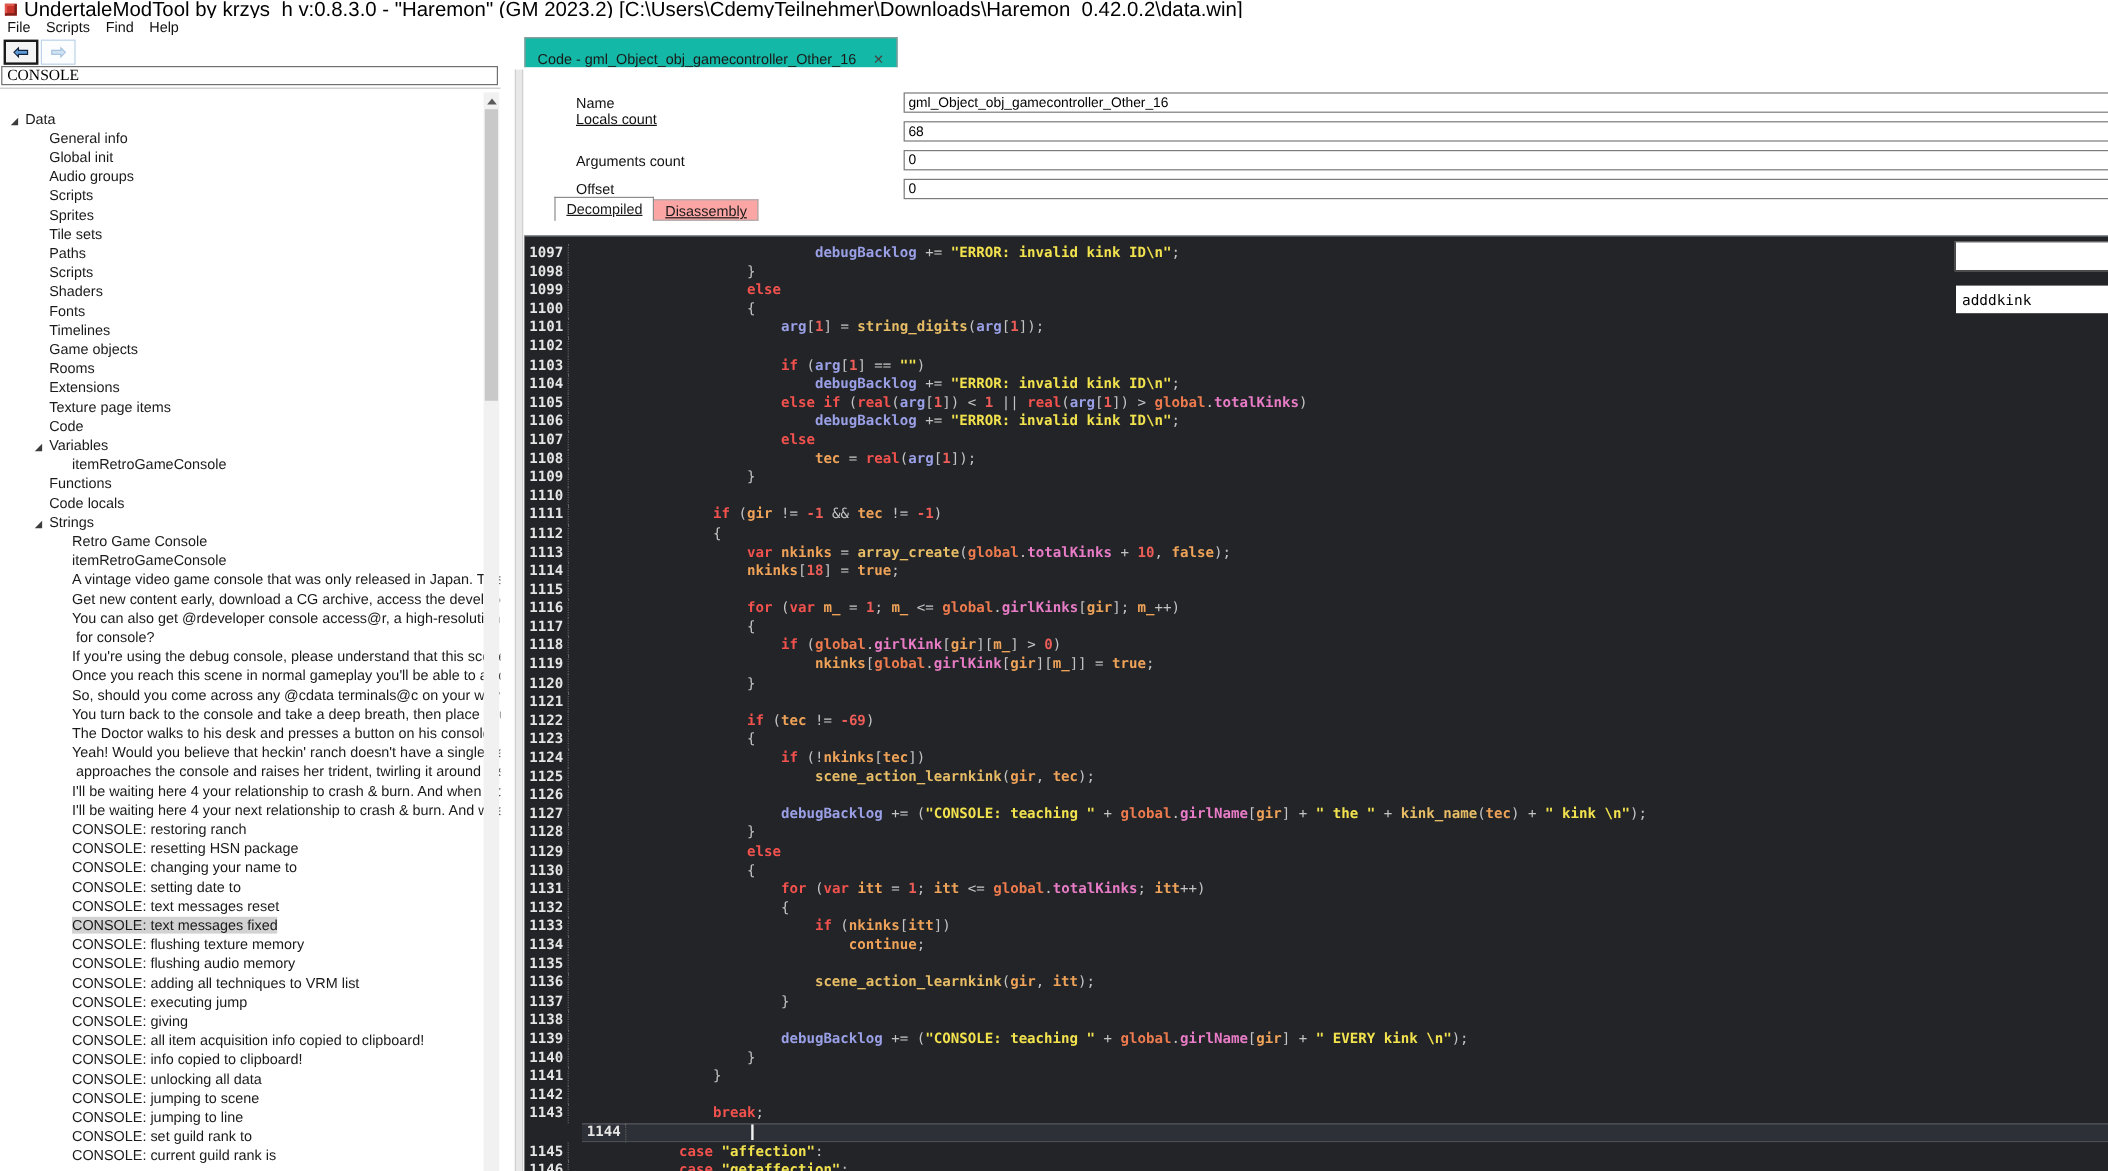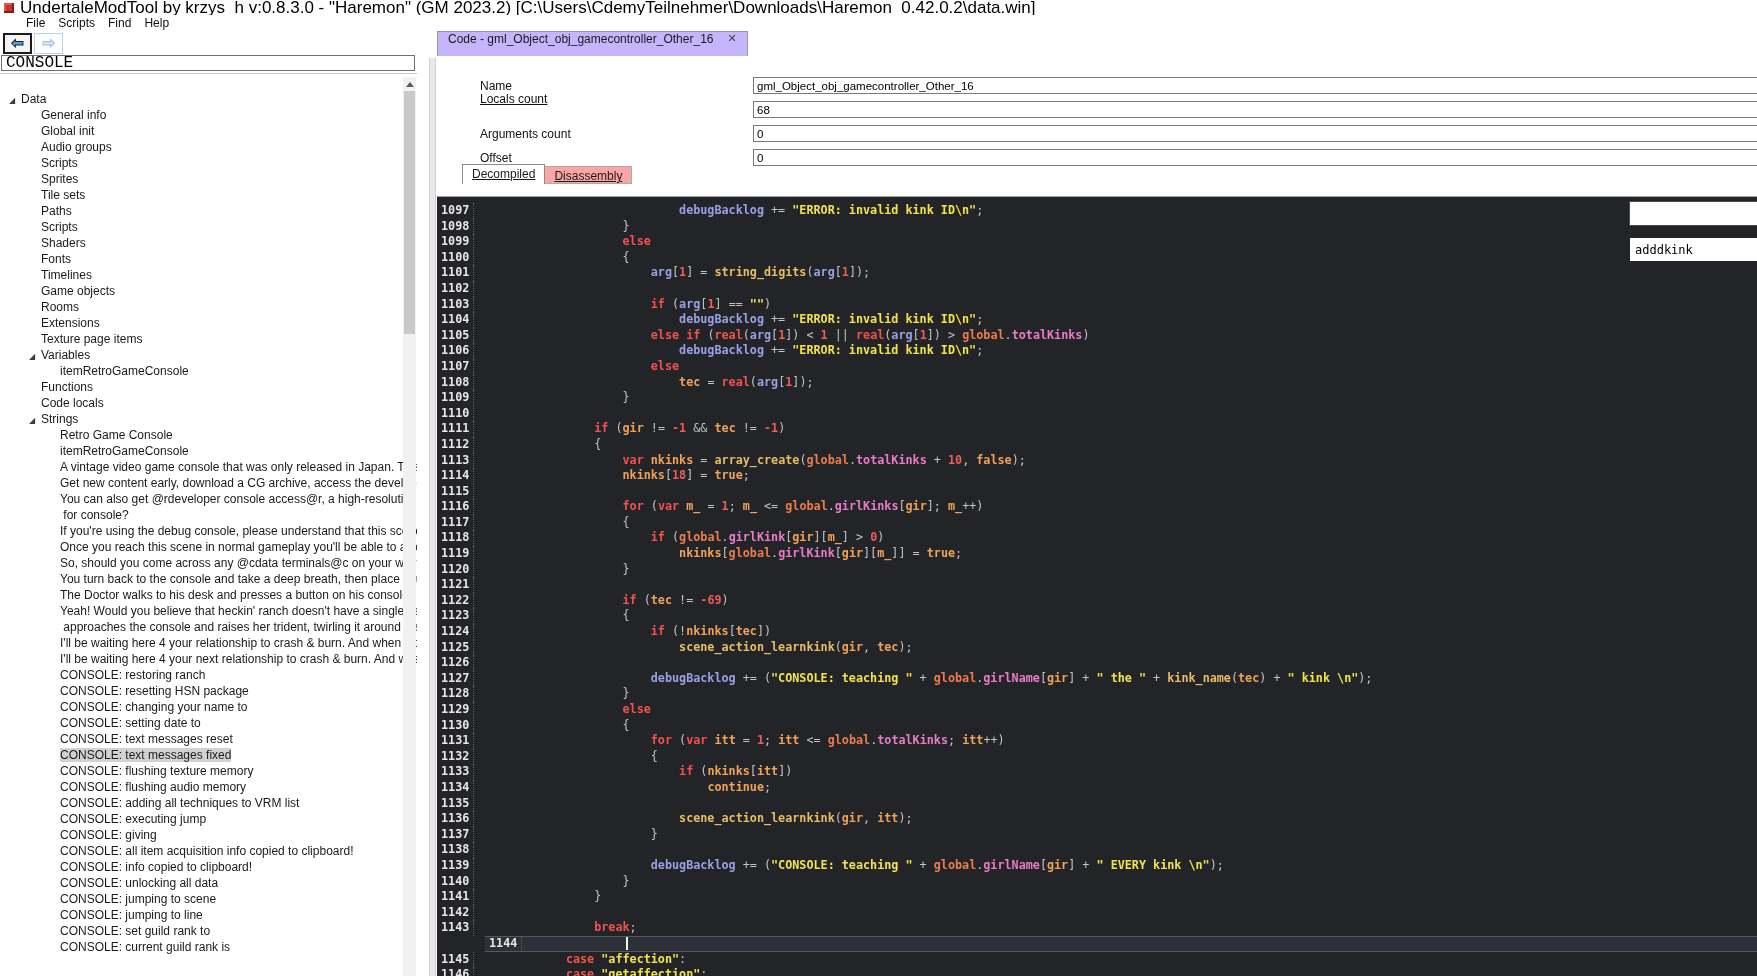--- a/index.html
+++ b/index.html
@@ -8,56 +8,56 @@
     font-family:"Liberation Sans",sans-serif;color:#1a1a1a;position:relative;
   }
   
   .titlebar{position:absolute;left:0;top:0;width:1757px;height:15px;background:#fff;
     font-size:17px;line-height:15px;white-space:nowrap;}
   .app-icon{position:absolute;left:4px;top:3px;width:10px;height:10px;background:#c8332b;
     box-shadow:inset -2px -2px 0 #7e1f1a, inset 2px 2px 0 #e0574d;}
   .title-text{position:absolute;left:20px;top:0;color:#000;}
   
   .menubar{position:absolute;left:0;top:15px;width:1519px;height:16px;background:#fff;
-    display:flex;align-items:center;padding-left:22px;box-sizing:border-box;}
+    display:flex;align-items:center;padding-left:2px;box-sizing:border-box;}
   .menu-item{font-size:12px;padding:0 9px 0 4px;color:#111;}
   
   .toolbar{position:absolute;left:0;top:31px;width:1757px;height:24px;background:#fff;}
   .nav-btn{position:absolute;top:2px;width:29px;height:21px;box-sizing:border-box;
     display:flex;align-items:center;justify-content:center;background:#f4f4f4;}
   .nav-back{left:3px;border:2px solid #1b1b1b;}
   .nav-fwd{left:34px;border:1px solid #bdd3e8;background:#fbfdff;}
   .arrow-glyph{font-family:"DejaVu Sans",sans-serif;font-size:15px;line-height:15px;}
   .nav-back .arrow-glyph{color:#5e9bd7;-webkit-text-stroke:1px #13233d;}
   .nav-fwd .arrow-glyph{color:#cfe2f4;-webkit-text-stroke:1px #a8c4de;}
   
   .sidebar-search{position:absolute;left:1px;top:55px;width:414px;height:16px;box-sizing:border-box;
-    border:1px solid #707070;font-family:Liberation Mono, monospace;font-size:16px;padding:0 4px;outline:none;}
+    border:1px solid #707070;font-family:Liberation Serif, serif;font-size:13px;padding:0 4px;outline:none;}
   .tree{position:absolute;left:0;top:73px;width:417px;height:903px;overflow:hidden;
     border-top:1px solid #c6c6c6;padding-top:17px;box-sizing:border-box;background:#fff;}
   .trow{height:16px;line-height:16px;font-size:12px;position:relative;white-space:pre;
     overflow:hidden;width:403px;}
   .trow .tri{position:absolute;top:2px;font-size:8px;color:#3c3c3c;}
   .trow.lvl0{padding-left:21px;} .trow.lvl0 .tri{left:9px;}
   .trow.lvl1{padding-left:41px;} .trow.lvl1 .tri{left:29px;}
   .trow.lvl2{padding-left:60px;}
   .trow .lbl{white-space:pre;}
   .trow.sel .lbl{background:#d2d2d2;}
   
   .vscroll{position:absolute;left:403px;top:77px;width:13px;height:899px;background:#f1f1f1;}
   .vscroll .up{position:absolute;left:0;top:0;width:13px;height:14px;display:flex;align-items:center;justify-content:center;}
   .vscroll .up::after{content:"";width:0;height:0;border-left:4px solid transparent;
     border-right:4px solid transparent;border-bottom:5px solid #5a5a5a;}
   .vscroll .thumb{position:absolute;left:1px;top:14px;width:11px;height:243px;background:#c9c9c9;}
   
   .splitter{position:absolute;left:429px;top:58px;width:5px;height:918px;background:#e8e8e8;
     border-left:1px solid #d0d0d0;border-right:1px solid #d0d0d0;}
   
-  .doc-tab{position:absolute;left:437px;top:31px;height:25px;box-sizing:border-box;background:#c4b5fd;
-    border:1px solid #979797;border-bottom:none;display:inline-flex;align-items:flex-start;
+  .doc-tab{position:absolute;left:437px;top:31px;height:25px;box-sizing:border-box;background:#14b8a6;
+    border:1px solid #979797;border-bottom:none;display:inline-flex;align-items:flex-end;
     padding:0 10px;font-size:12px;gap:14px;}
   .doc-tab .close{font-size:11px;color:#444;}
   
   .fld-label{position:absolute;left:480px;font-size:12px;color:#111;}
   .fld-input{position:absolute;left:753px;width:1010px;height:17px;box-sizing:border-box;
     border:1px solid #7a7a7a;font-family:"Liberation Sans",sans-serif;font-size:11.5px;
     padding:0 3px;outline:none;background:#fff;}
   
   .code-tabs{position:absolute;left:462px;top:164px;height:20px;display:flex;align-items:flex-end;text-decoration:underline;}
   .ctab{font-size:12px;padding:2px 9px;box-sizing:border-box;}
@@ -122,20 +122,21 @@
     <div class="trow lvl1"><span class="lbl">Tile sets</span></div>
     <div class="trow lvl1"><span class="lbl">Paths</span></div>
     <div class="trow lvl1"><span class="lbl">Scripts</span></div>
     <div class="trow lvl1"><span class="lbl">Shaders</span></div>
     <div class="trow lvl1"><span class="lbl">Fonts</span></div>
     <div class="trow lvl1"><span class="lbl">Timelines</span></div>
     <div class="trow lvl1"><span class="lbl">Game objects</span></div>
     <div class="trow lvl1"><span class="lbl">Rooms</span></div>
     <div class="trow lvl1"><span class="lbl">Extensions</span></div>
     <div class="trow lvl1"><span class="lbl">Texture page items</span></div>
+    <div class="trow lvl1"><span class="lbl">Code</span></div>
     <div class="trow lvl1"><span class="tri">◢</span><span class="lbl">Variables</span></div>
     <div class="trow lvl2"><span class="lbl">itemRetroGameConsole</span></div>
     <div class="trow lvl1"><span class="lbl">Functions</span></div>
     <div class="trow lvl1"><span class="lbl">Code locals</span></div>
     <div class="trow lvl1"><span class="tri">◢</span><span class="lbl">Strings</span></div>
     <div class="trow lvl2"><span class="lbl">Retro Game Console</span></div>
     <div class="trow lvl2"><span class="lbl">itemRetroGameConsole</span></div>
     <div class="trow lvl2"><span class="lbl">A vintage video game console that was only released in Japan. This one's i</span></div>
     <div class="trow lvl2"><span class="lbl">Get new content early, download a CG archive, access the developer conso</span></div>
     <div class="trow lvl2"><span class="lbl">You can also get @rdeveloper console access@r, a high-resolution @cCG</span></div>

